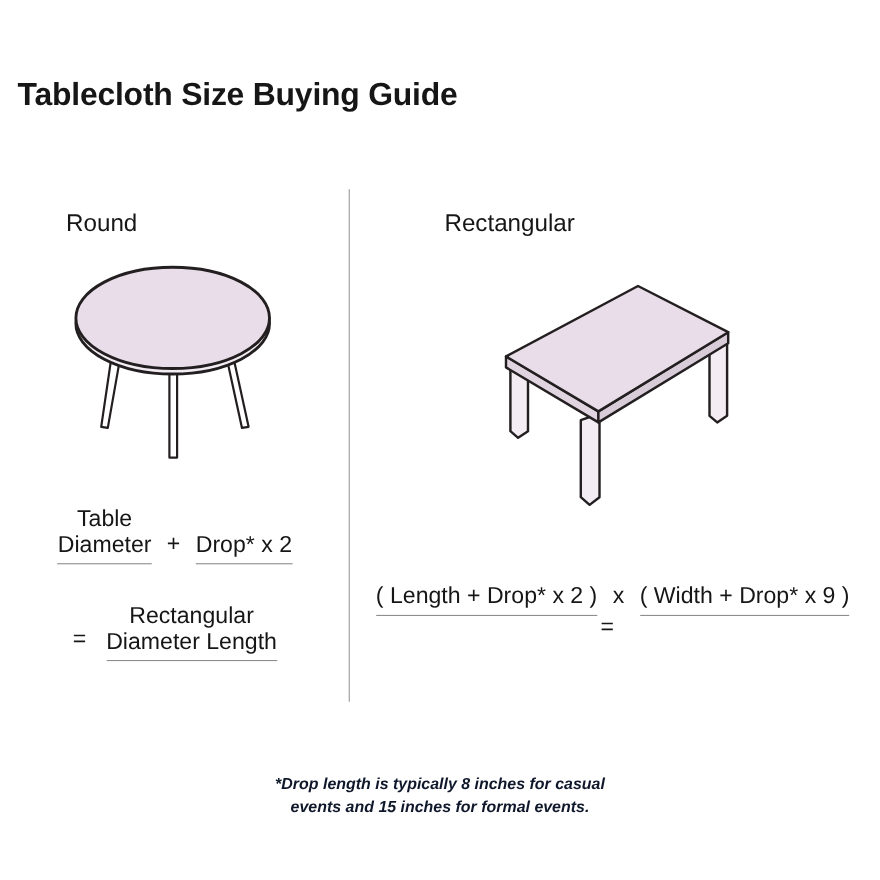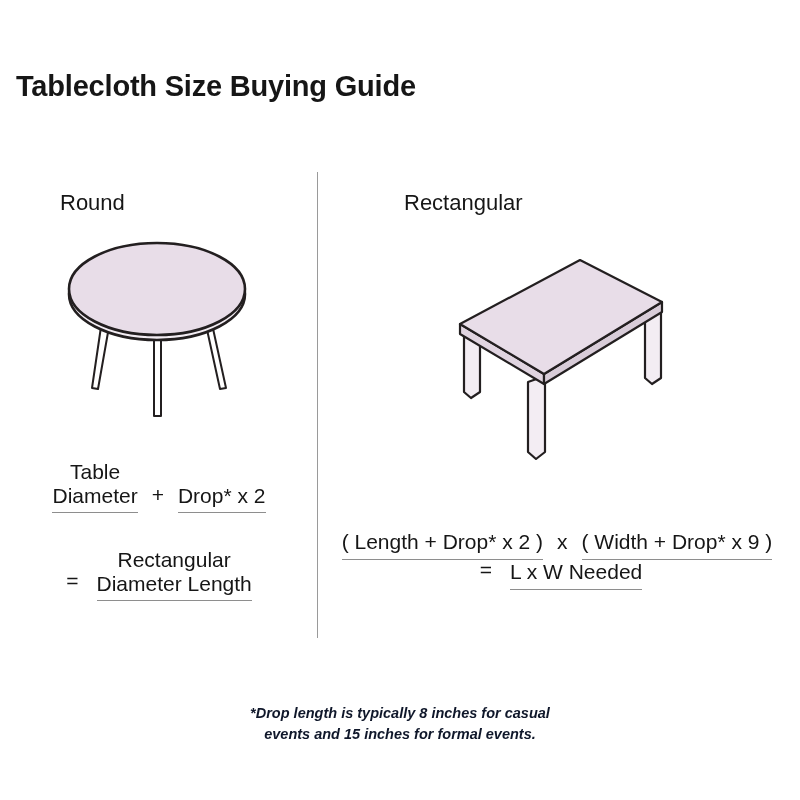--- a/index.html
+++ b/index.html
@@ -202,21 +202,20 @@
   </div>
 
   <div class="formula-row" id="rect-formula">
     <div class="term">( Length + Drop* x 2 )</div>
     <div class="op">x</div>
     <div class="term">( Width + Drop* x 9 )</div>
   </div>
 
   <div class="formula-row" id="rect-result">
     <div class="op eq">=</div>
-    <div class="term">L x W Needed</div>
   </div>
 
   <div class="footnote">
     <div>*Drop length is typically 8 inches for casual</div>
     <div>events and 15 inches for formal events.</div>
   </div>
 
 </div>
 
 </body></html>

